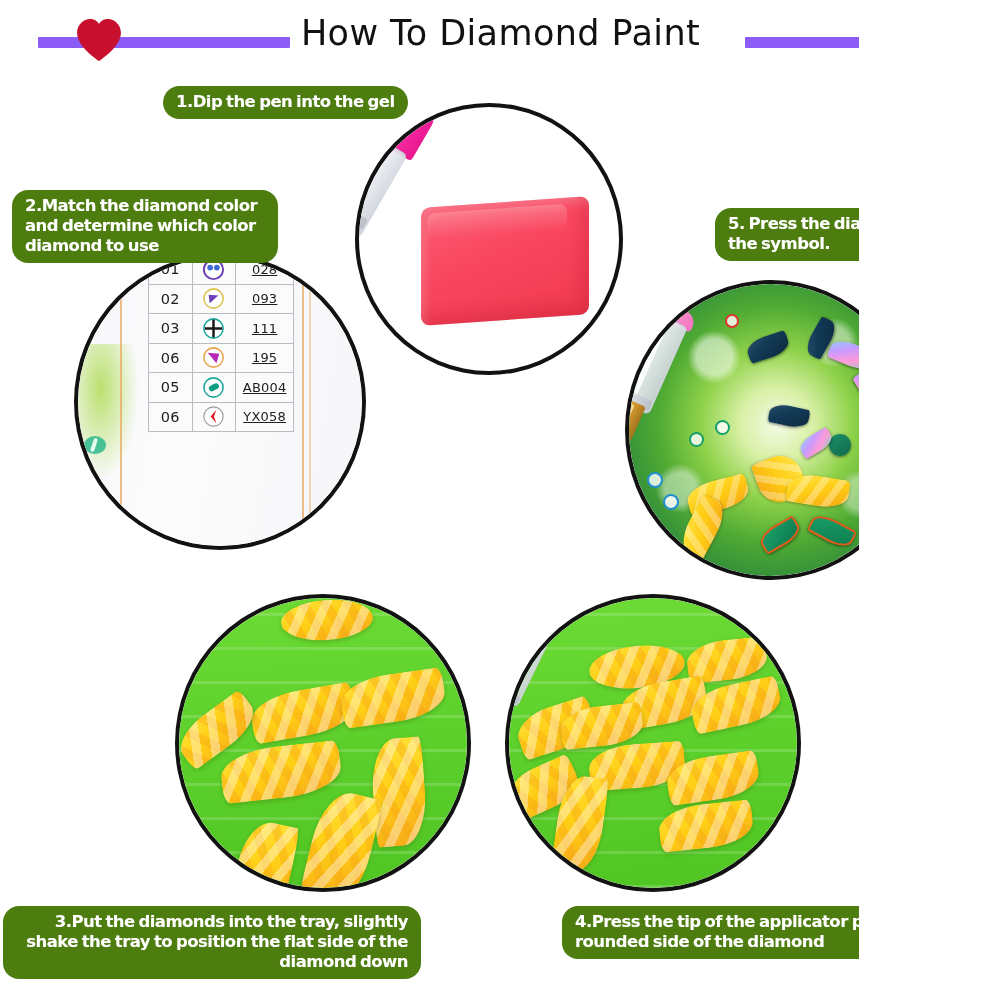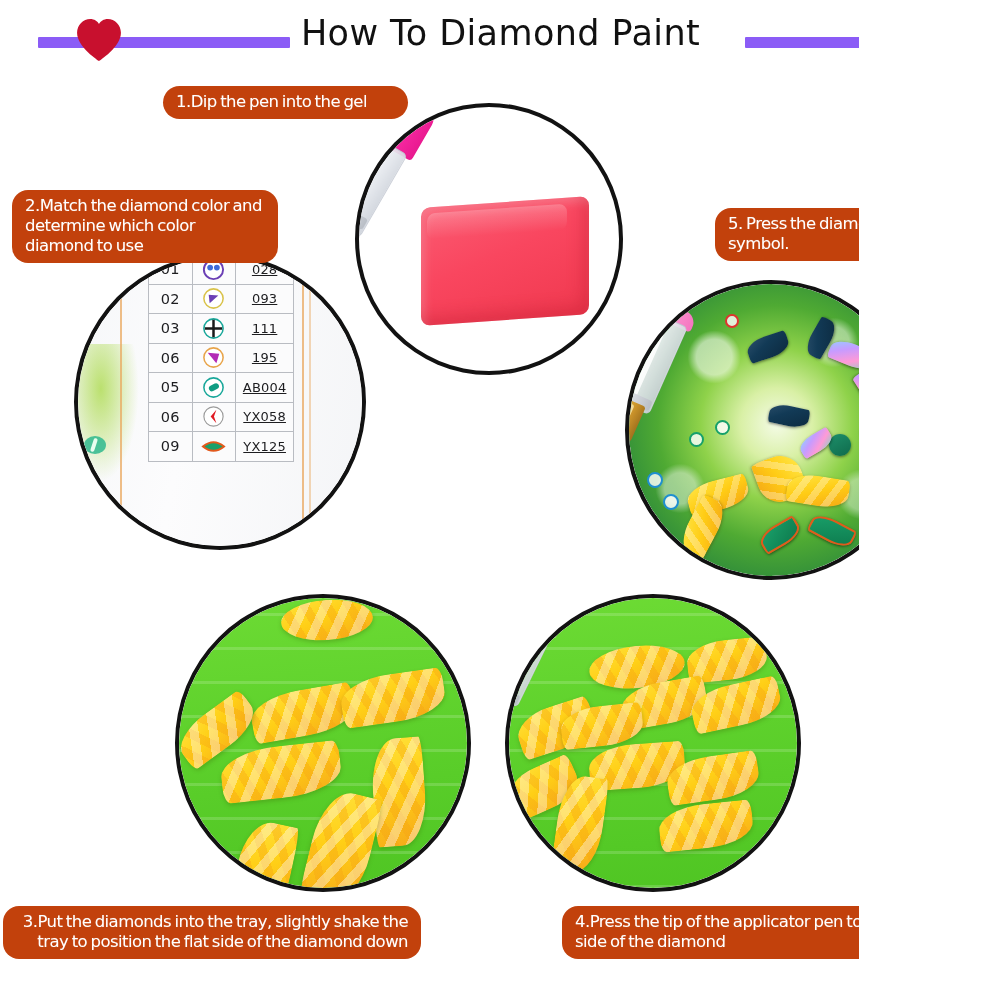--- a/index.html
+++ b/index.html
@@ -46,25 +46,25 @@
     font-size: 35px;
     font-weight: 400;
     letter-spacing: 0.4px;
     color: #111111;
     white-space: nowrap;
   }
 
   
   .step-label {
     position: absolute;
-    background: #c2410c;
+    background: #4d7c0f;
     color: #ffffff;
     border-radius: 16px;
     font-family: "DejaVu Sans", sans-serif;
-    font-weight: 400;
+    font-weight: 700;
     font-size: 16.5px;
     line-height: 1.22;
     padding: 6px 13px 7px 13px;
     letter-spacing: -0.55px;
     word-spacing: -1.3px;
     text-shadow: 0 0 1px rgba(255,255,255,.25);
   }
   #label-1 { left: 163px; top: 86px;  width: 245px; border-radius: 18px; }
   #label-2 { left: 12px;  top: 190px; width: 266px; }
   #label-5 { left: 715px; top: 208px; width: 270px; }
@@ -361,29 +361,20 @@
           </tr>
           <tr>
             <td class="c-no">06</td>
             <td class="c-sym">
               <span class="sym"><svg viewBox="0 0 26 26">
                     <circle cx="13" cy="13" r="10" fill="#fff" stroke="#9b9b9b" stroke-width="1.2"></circle>
                     <path d="M16 6 L10 13 L16 20 L13.5 13 Z" fill="#e01b24"></path>
                   </svg></span>
             </td>
             <td class="c-code">YX058</td>
-          </tr>
-          <tr>
-            <td class="c-no">09</td>
-            <td class="c-sym">
-              <span class="sym"><svg viewBox="0 0 26 26">
-                    <path d="M2 13 Q13 4 24 13 Q13 22 2 13 Z" fill="#1aa06a" stroke="#e2591c" stroke-width="2"></path>
-                  </svg></span>
-            </td>
-            <td class="c-code">YX125</td>
           </tr>
         </tbody>
       </table>
     </div>
   </div>
 
   <div class="photo-circle" id="circle-5">
     <div class="inner">
       <div class="mandala"></div>
       <div class="mandala-veil"></div>

